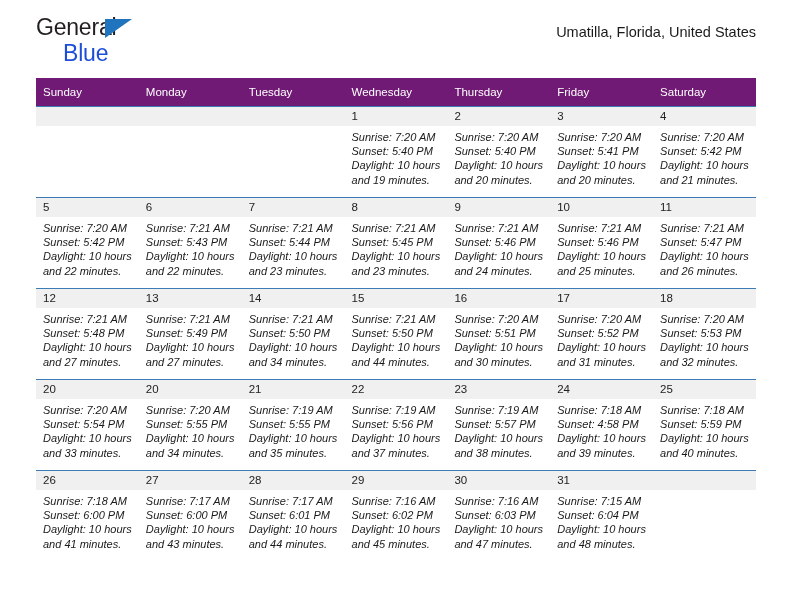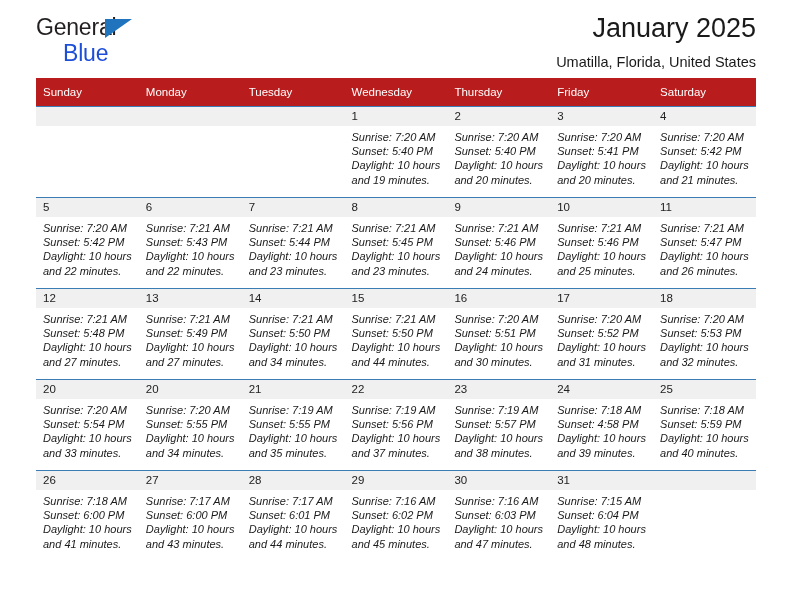--- a/index.html
+++ b/index.html
@@ -82,21 +82,21 @@
   }
 
   
   .calendar {
     width: 720px;
     border-collapse: collapse;
     table-layout: fixed;
     margin-top: 6px;
   }
   .calendar th {
-    background: #b91c1c;
+    background: #701a75;
     color: #ffffff;
     font-weight: normal;
     font-size: 11.5px;
     text-align: left;
     padding: 5px 0 5px 7px;
     height: 18px;
     border: none;
   }
   .calendar td {
     vertical-align: top;
@@ -139,21 +139,20 @@
 
 <div class="page">
 
   <div class="header">
     <div class="brand">
       <span class="brand-row1">General</span>
       <span class="brand-tri"></span>
       <span class="brand-row2">Blue</span>
     </div>
     <div class="title-block">
-      <div class="cal-title">January 2025</div>
       <div class="cal-subtitle">Umatilla, Florida, United States</div>
     </div>
   </div>
 
   <table class="calendar">
     <thead>
       <tr>
         <th>Sunday</th>
         <th>Monday</th>
         <th>Tuesday</th>

